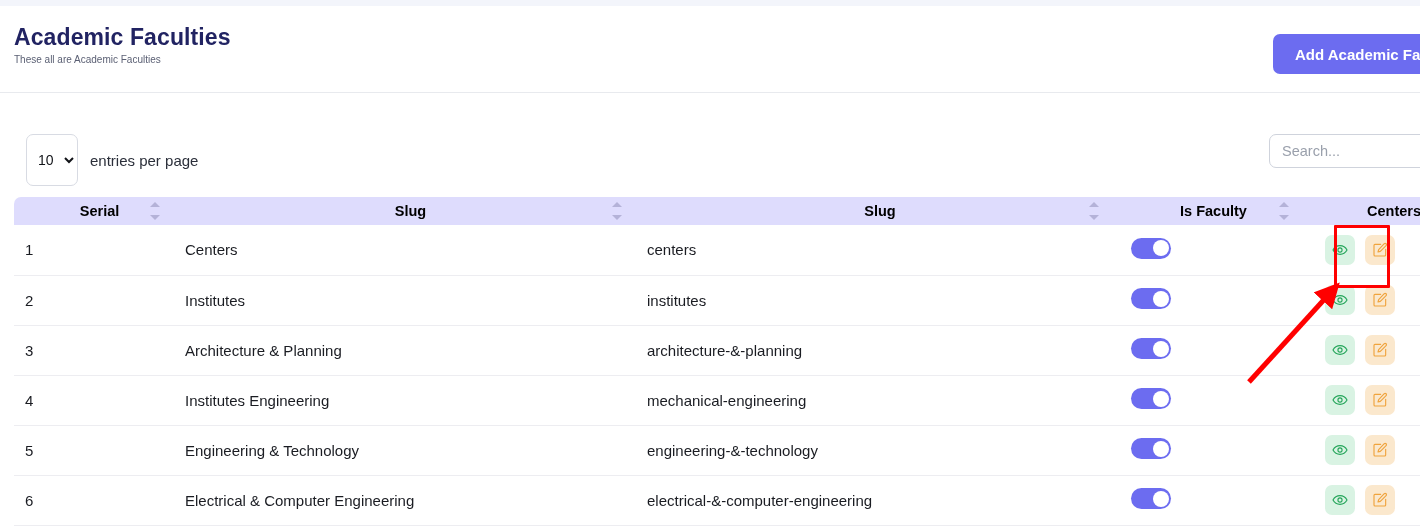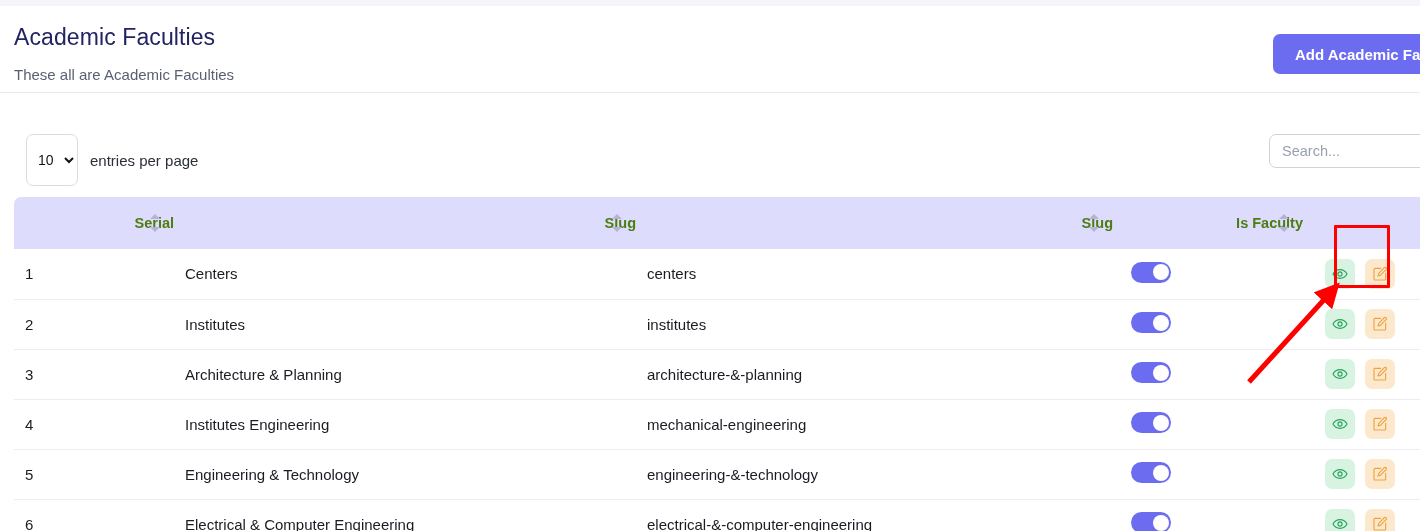--- a/index.html
+++ b/index.html
@@ -34,28 +34,28 @@
     top: 6px; left: 0;
     width: 1420px;
     height: 87px;
     background: #ffffff;
     border-bottom: 1px solid #e8eaee;
   }
   .page-title {
     position: absolute;
     left: 14px; top: 18px;
     font-size: 23px;
-    font-weight: normal;
+    font-weight: bold;
     color: #212362;
     letter-spacing: 0.1px;
   }
   .page-subtitle {
     position: absolute;
-    left: 14px; top: 60px;
-    font-size: 15px;
+    left: 14px; top: 48px;
+    font-size: 10px;
     color: #5a5f73;
   }
   .add-button {
     position: absolute;
     left: 1273px; top: 28px;
     height: 40px;
     padding: 0 22px;
     display: flex;
     align-items: center;
     white-space: nowrap;
@@ -122,25 +122,25 @@
     top: 197px; left: 14px;
     width: 1460px;
   }
   table.data-table {
     border-collapse: collapse;
     table-layout: fixed;
     width: 1460px;
   }
   table.data-table thead th {
     background: #dedcfd;
-    height: 52px;
+    height: 28px;
     font-size: 14.5px;
     font-weight: bold;
-    color: #4d7c0f;
-    text-align: right;
+    color: #000000;
+    text-align: center;
     padding: 0 0 0 11px;
     vertical-align: middle;
     position: relative;
     white-space: nowrap;
   }
   table.data-table thead th:first-child { border-radius: 7px 0 0 0; }
 
   .sort-icon {
     position: absolute;
     right: 14px;

